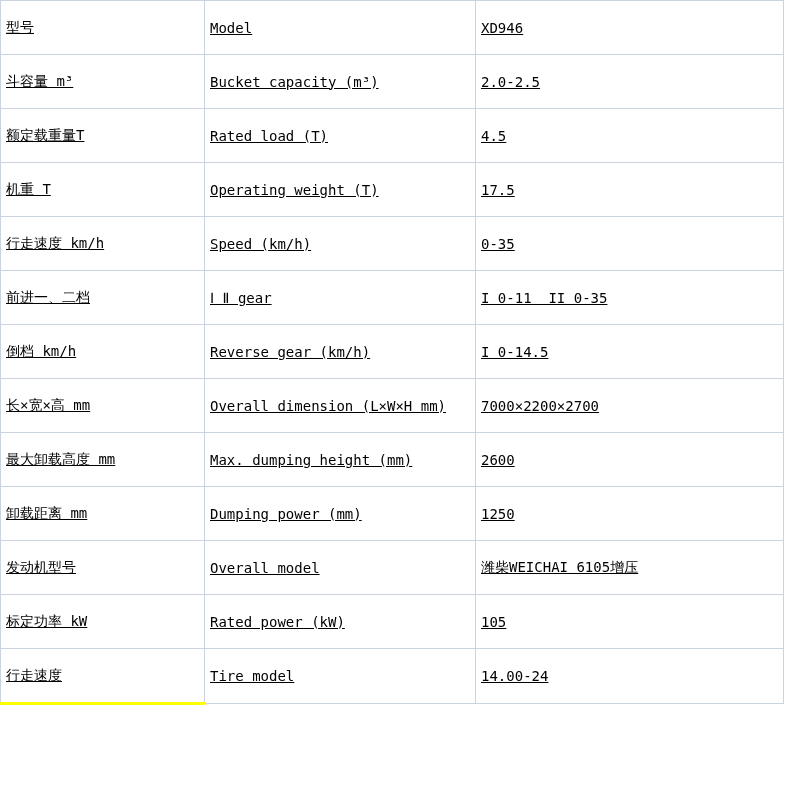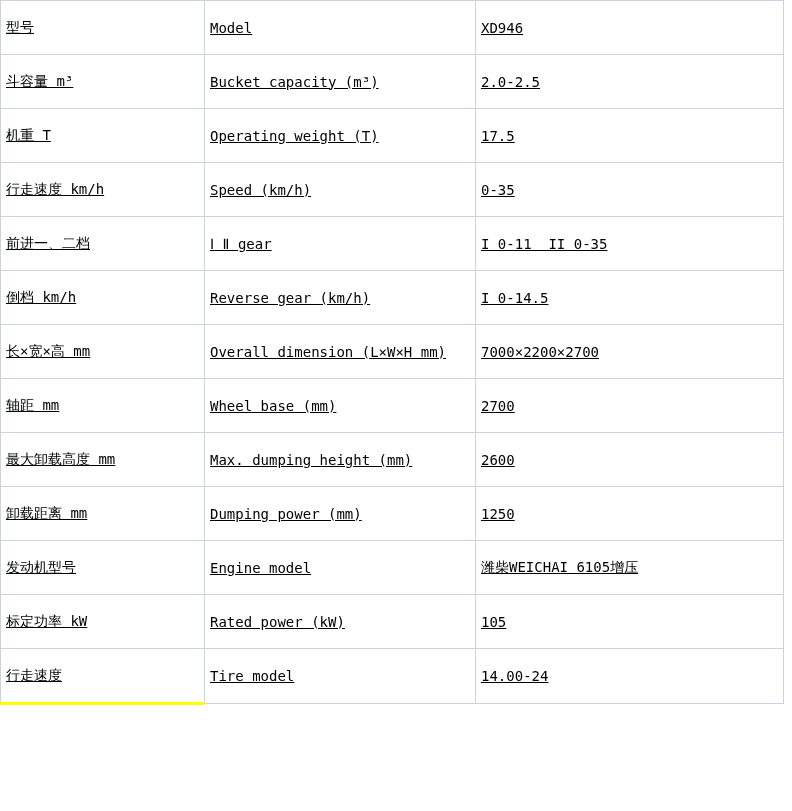--- a/index.html
+++ b/index.html
@@ -52,20 +52,25 @@
     <td>Model</td>
     <td>XD946</td>
   </tr>
 
   <tr>
     <td>斗容量 m³</td>
     <td>Bucket capacity (m³)</td>
     <td>2.0-2.5</td>
   </tr>
 
+  <tr>
+    <td>额定载重量T</td>
+    <td>Rated load (T)</td>
+    <td>4.5</td>
+  </tr>
 
   <tr>
     <td>机重 T</td>
     <td>Operating weight (T)</td>
     <td>17.5</td>
   </tr>
 
   <tr>
     <td>行走速度 km/h</td>
     <td>Speed (km/h)</td>
@@ -83,42 +88,37 @@
     <td>Reverse gear (km/h)</td>
     <td>I 0-14.5</td>
   </tr>
 
   <tr>
     <td>长×宽×高 mm</td>
     <td>Overall dimension (L×W×H mm)</td>
     <td>7000×2200×2700</td>
   </tr>
 
-  <tr>
-    <td>轴距 mm</td>
-    <td>Wheel base (mm)</td>
-    <td>2700</td>
-  </tr>
 
 
   <tr>
     <td>最大卸载高度 mm</td>
     <td>Max. dumping height (mm)</td>
     <td>2600</td>
   </tr>
 
   <tr>
     <td>卸载距离 mm</td>
     <td>Dumping power (mm)</td>
     <td>1250</td>
   </tr>
 
   <tr>
     <td>发动机型号</td>
-    <td>Engine model</td>
+    <td>Overall model</td>
     <td>潍柴WEICHAI 6105增压</td>
   </tr>
 
   <tr>
     <td>标定功率 kW</td>
     <td>Rated power (kW)</td>
     <td>105</td>
   </tr>
 
   <tr>

